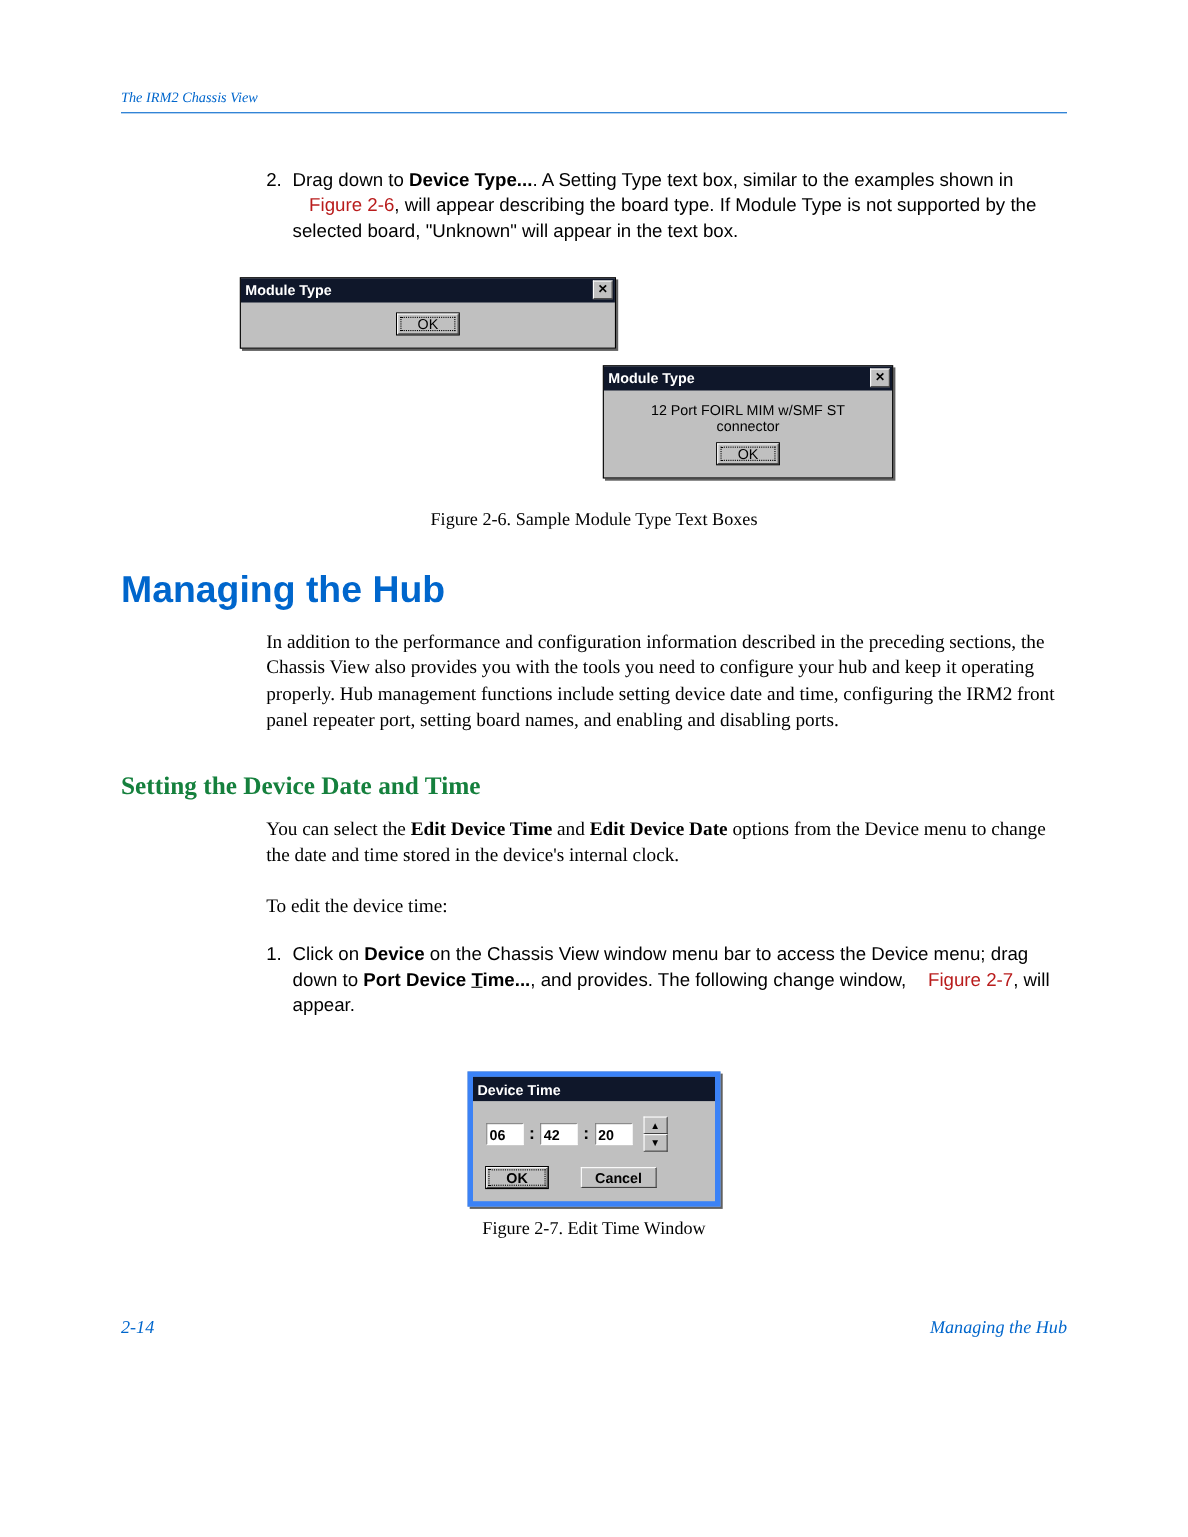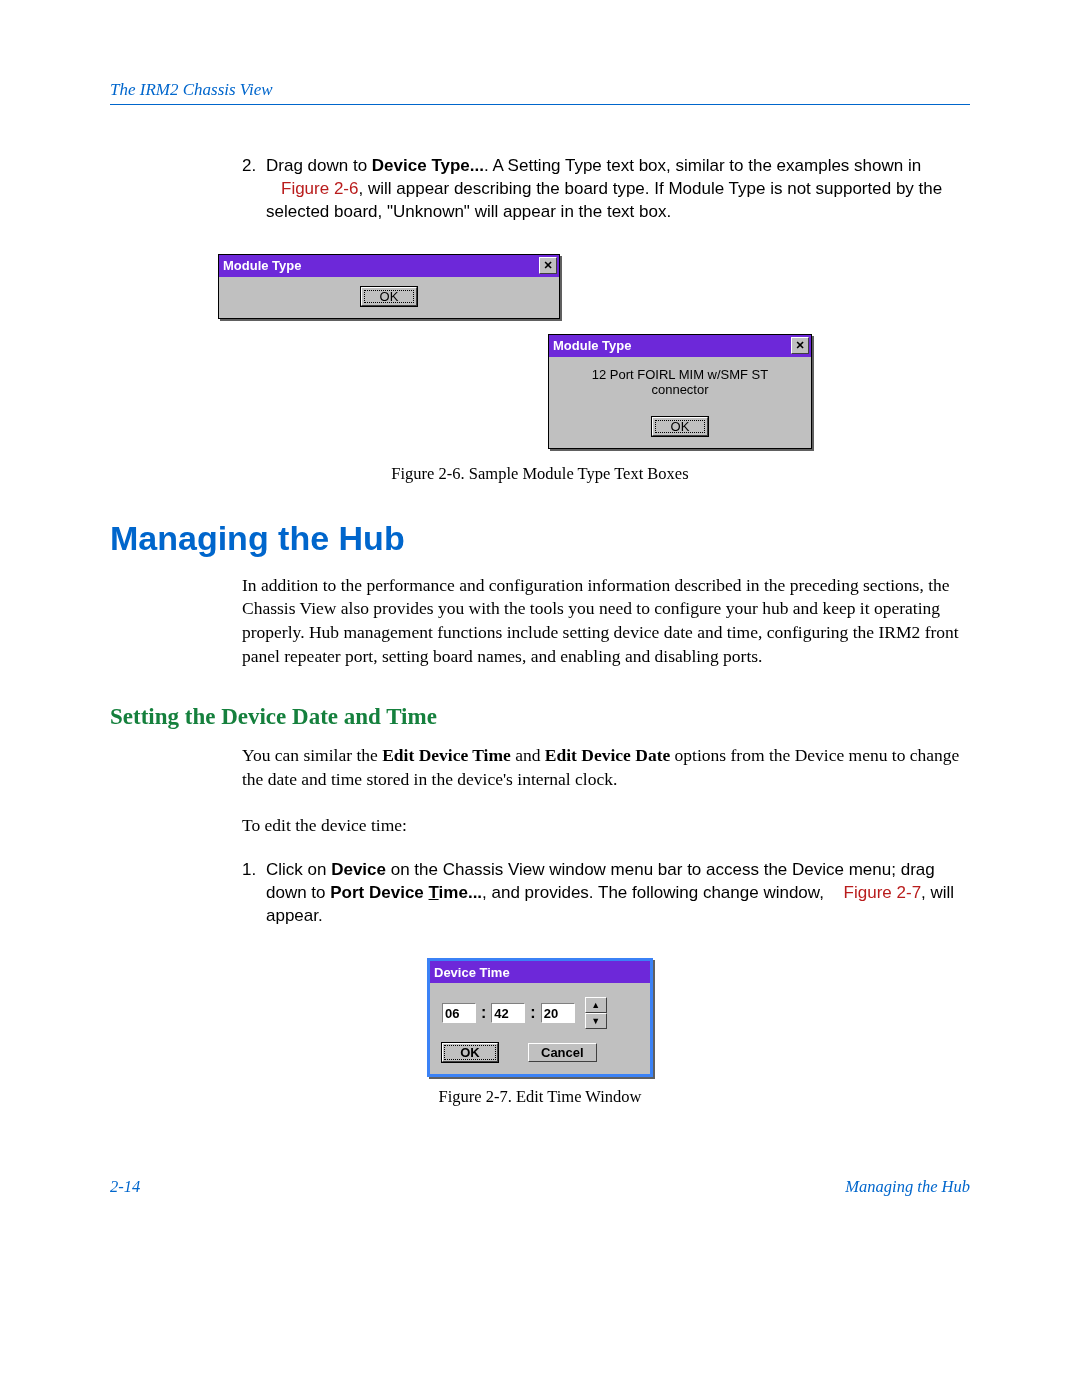--- a/index.html
+++ b/index.html
@@ -15,21 +15,21 @@
     box-sizing: border-box;
   }
   .header-line {
     border-bottom: 1px solid #0066cc;
     padding-bottom: 4px;
     margin-bottom: 50px;
   }
   .header-text {
     font-style: italic;
     color: #0066cc;
-    font-size: 17px;
+    font-size: 13px;
   }
   .step-block {
     margin-left: 132px;
     margin-bottom: 30px;
     font-family: Arial, Helvetica, sans-serif;
     font-size: 17px;
     line-height: 1.35;
     display: flex;
   }
   .step-num {
@@ -51,21 +51,21 @@
 
   .dialog {
     background: #c0c0c0;
     border: 1px solid #000;
     box-shadow: 2px 2px 0px #606060;
     position: absolute;
     font-family: "MS Sans Serif", Arial, sans-serif;
     font-size: 13px;
   }
   .titlebar {
-    background: #6d28d9;
+    background: #0f172a;
     color: #fff;
     display: flex;
     align-items: center;
     padding: 2px 2px 2px 4px;
     font-weight: bold;
     font-size: 13px;
     height: 18px;
   }
   .titlebar-text { flex: 1; }
   .close-btn {
@@ -128,24 +128,25 @@
     font-size: 23px;
     margin: 36px 0 14px 0;
   }
   .device-time-fig {
     display: flex;
     justify-content: center;
     margin-top: 30px;
   }
   .dt-dialog {
     background: #c0c0c0;
-    border: 3px solid #3b82f6;
+    border: 5px solid #3b82f6;
     box-shadow: 2px 2px 0px #606060;
     font-family: "MS Sans Serif", Arial, sans-serif;
     width: 220px;
+    margin-top: 18px;
   }
   .dt-body { padding: 14px 12px 12px 12px; }
   .time-row { display: flex; align-items: center; gap: 4px; margin-bottom: 14px; }
   .time-box {
     width: 28px; height: 18px;
     background: #fff;
     border-top: 1px solid #808080;
     border-left: 1px solid #808080;
     border-right: 1px solid #fff;
     border-bottom: 1px solid #fff;
@@ -206,35 +207,35 @@
         <span class="win-button default">OK</span>
       </div>
     </div>
 
     <div class="dialog" style="left:330px; top:80px; width:262px;">
       <div class="titlebar">
         <span class="titlebar-text">Module Type</span>
         <div class="close-btn">✕</div>
       </div>
       <div class="dialog-body">
-        <div style="margin-bottom:20px;">12 Port FOIRL MIM w/SMF ST connector</div>
+        <div style="margin-bottom:8px;">12 Port FOIRL MIM w/SMF ST connector</div>
         <span class="win-button default">OK</span>
       </div>
     </div>
   </div>
 
   <div class="figure-caption">Figure 2-6. Sample Module Type Text Boxes</div>
 
   <div class="h1">Managing the Hub</div>
   <div class="para">In addition to the performance and configuration information described in the preceding sections, the Chassis View also provides you with the tools you need to configure your hub and keep it operating properly. Hub management functions include setting device date and time, configuring the IRM2 front panel repeater port, setting board names, and enabling and disabling ports.</div>
 
   <div class="h2">Setting the Device Date and Time</div>
 
   <div class="para">
-    <span>You can similar the </span><span class="strong">Edit Device Time</span><span> and </span><span class="strong">Edit Device Date</span><span> options from the Device menu to change the date and time stored in the device's internal clock.</span>
+    <span>You can select the </span><span class="strong">Edit Device Time</span><span> and </span><span class="strong">Edit Device Date</span><span> options from the Device menu to change the date and time stored in the device's internal clock.</span>
   </div>
 
   <div class="para">To edit the device time:</div>
 
   <div class="step-block">
     <div class="step-num">1.</div>
     <div class="step-text">
       <span>Click on </span><span class="strong">Device</span><span> on the Chassis View window menu bar to access the Device menu; drag down to </span><span class="strong"><span>Port Device </span><span class="underline-access">T</span><span>ime...</span></span><span>, and provides. The following change window, </span><span class="link-green">Figure 2-7</span><span>, will appear.</span>
     </div>
   </div>

